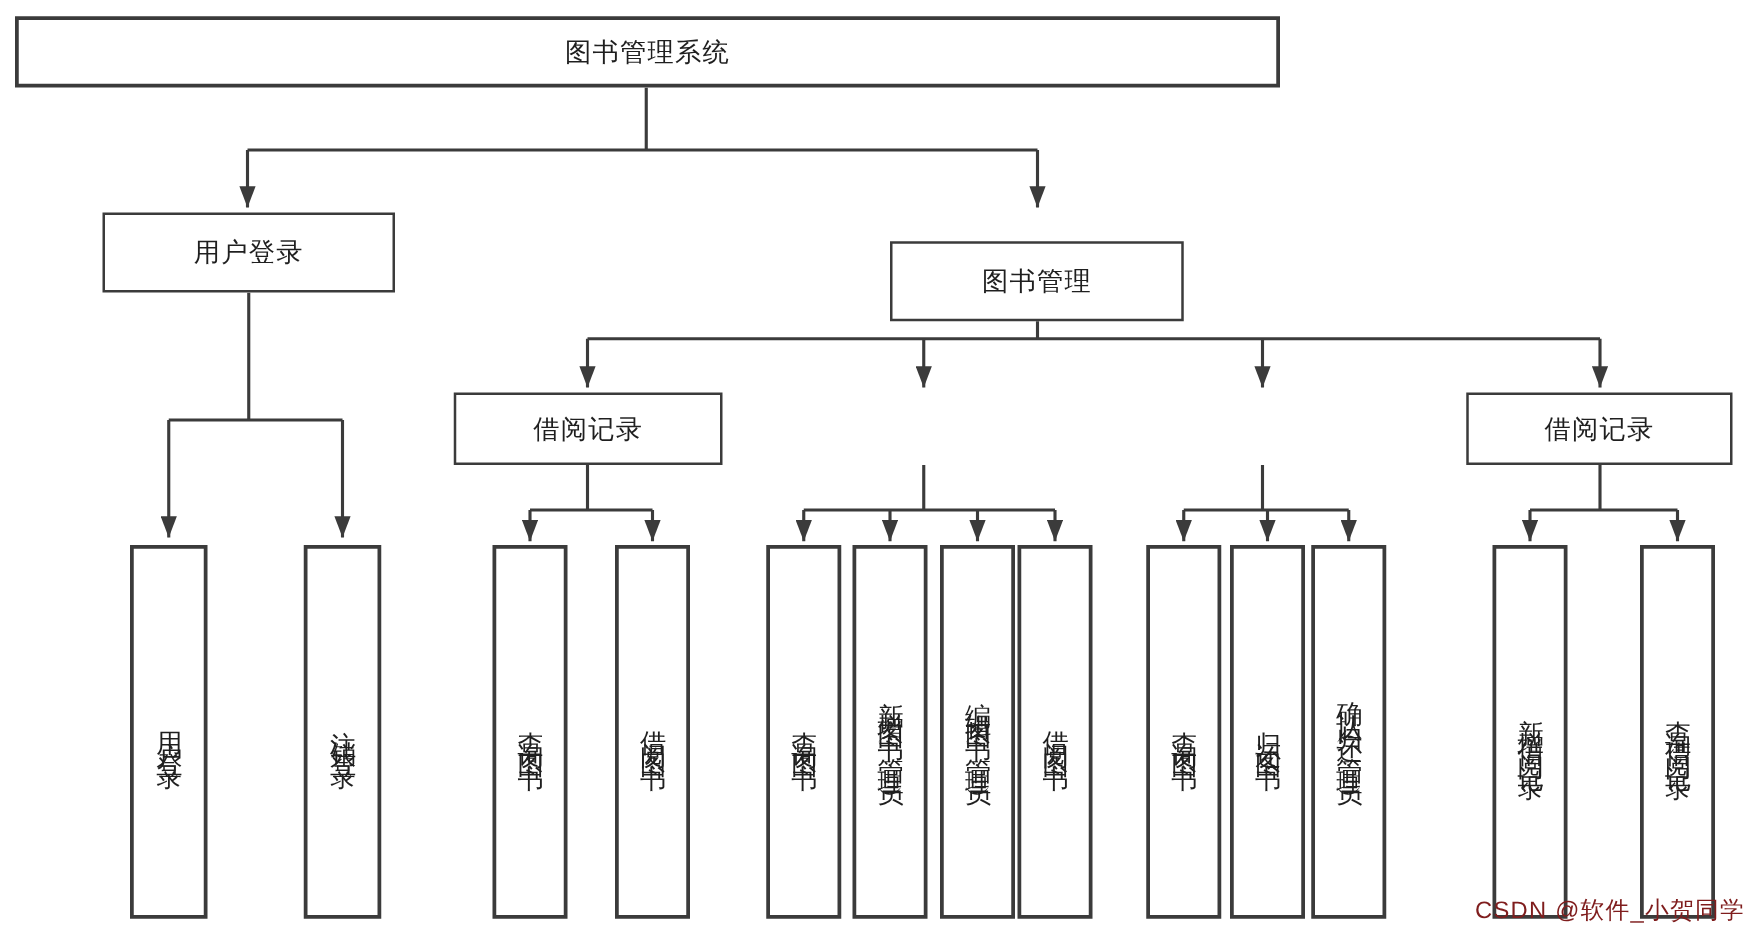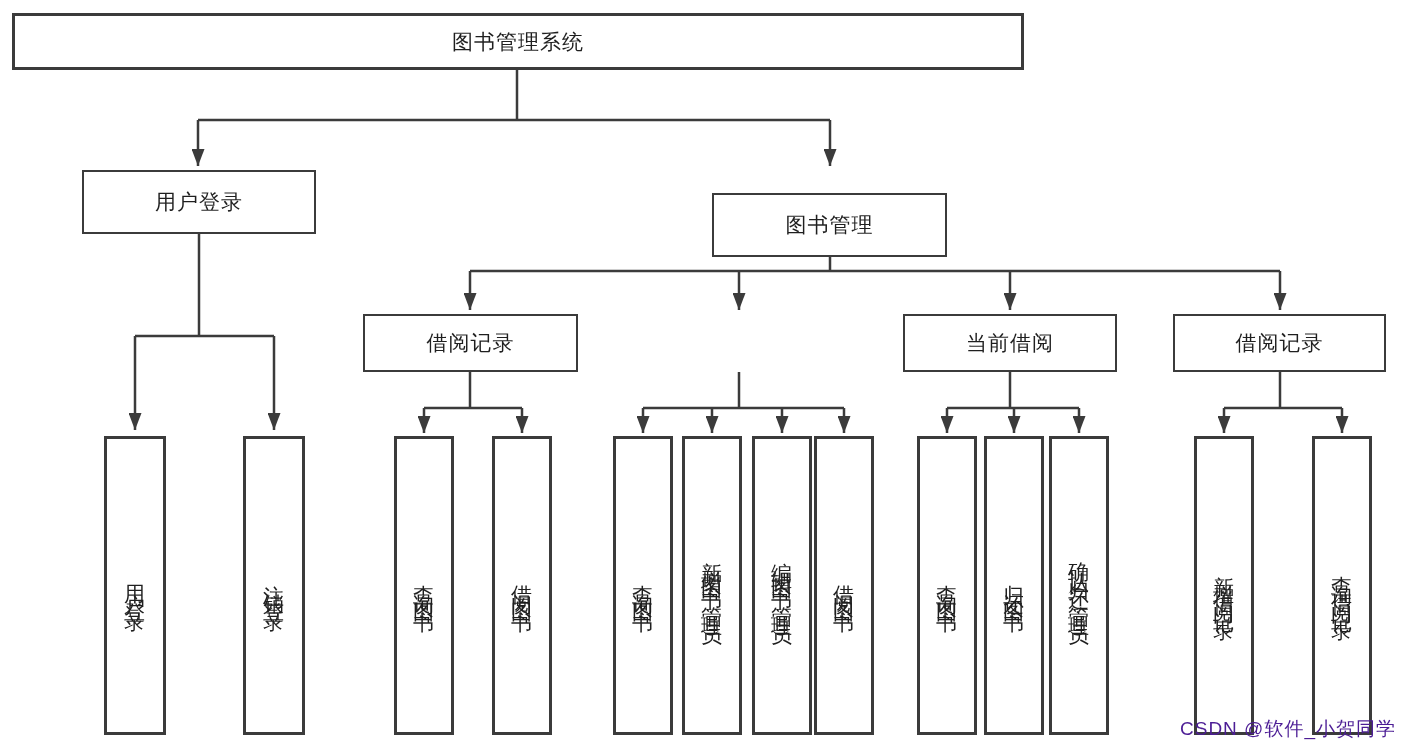--- a/index.html
+++ b/index.html
@@ -43,21 +43,21 @@
     letter-spacing: 9px;
     line-height: 1;
     border-width: 3px;
   }
   #watermark {
     position: absolute;
     left: 1180px;
     top: 716px;
     font-size: 19px;
     line-height: 26px;
-    color: #4c1d95;
+    color: #7f1d1d;
     letter-spacing: 1px;
     white-space: nowrap;
     z-index: 3;
   }
 </style>
 </head>
 <body>
 
 <div id="canvas">
 
@@ -110,21 +110,20 @@
       <path d="M1342,408 V433" marker-end="url(#arrowhead)"></path>
     </g>
   </svg>
 
   <div class="box root" style="left:12px; top:13px; width:1012px; height:57px;">图书管理系统</div>
 
   <div class="box" style="left:82px; top:170px; width:234px; height:64px;">用户登录</div>
   <div class="box" style="left:712px; top:174px; width:235px; height:64px;margin-top:19px;">图书管理</div>
 
   <div class="box" style="left:363px; top:314px; width:215px; height:58px;">借阅记录</div>
-  <div class="box" style="left:903px; top:314px; width:214px; height:58px;">当前借阅</div>
   <div class="box" style="left:1173px; top:314px; width:213px; height:58px;">借阅记录</div>
 
   <div class="box leaf" style="left:104px; top:436px; width:62px; height:299px;">用户登录</div>
   <div class="box leaf" style="left:243px; top:436px; width:62px; height:299px;">注销登录</div>
 
   <div class="box leaf" style="left:394px; top:436px; width:60px; height:299px;">查询图书</div>
   <div class="box leaf" style="left:492px; top:436px; width:60px; height:299px;">借阅图书</div>
 
   <div class="box leaf" style="left:613px; top:436px; width:60px; height:299px;">查询图书</div>
   <div class="box leaf" style="left:682px; top:436px; width:60px; height:299px;">新增图书（管理员）</div>

